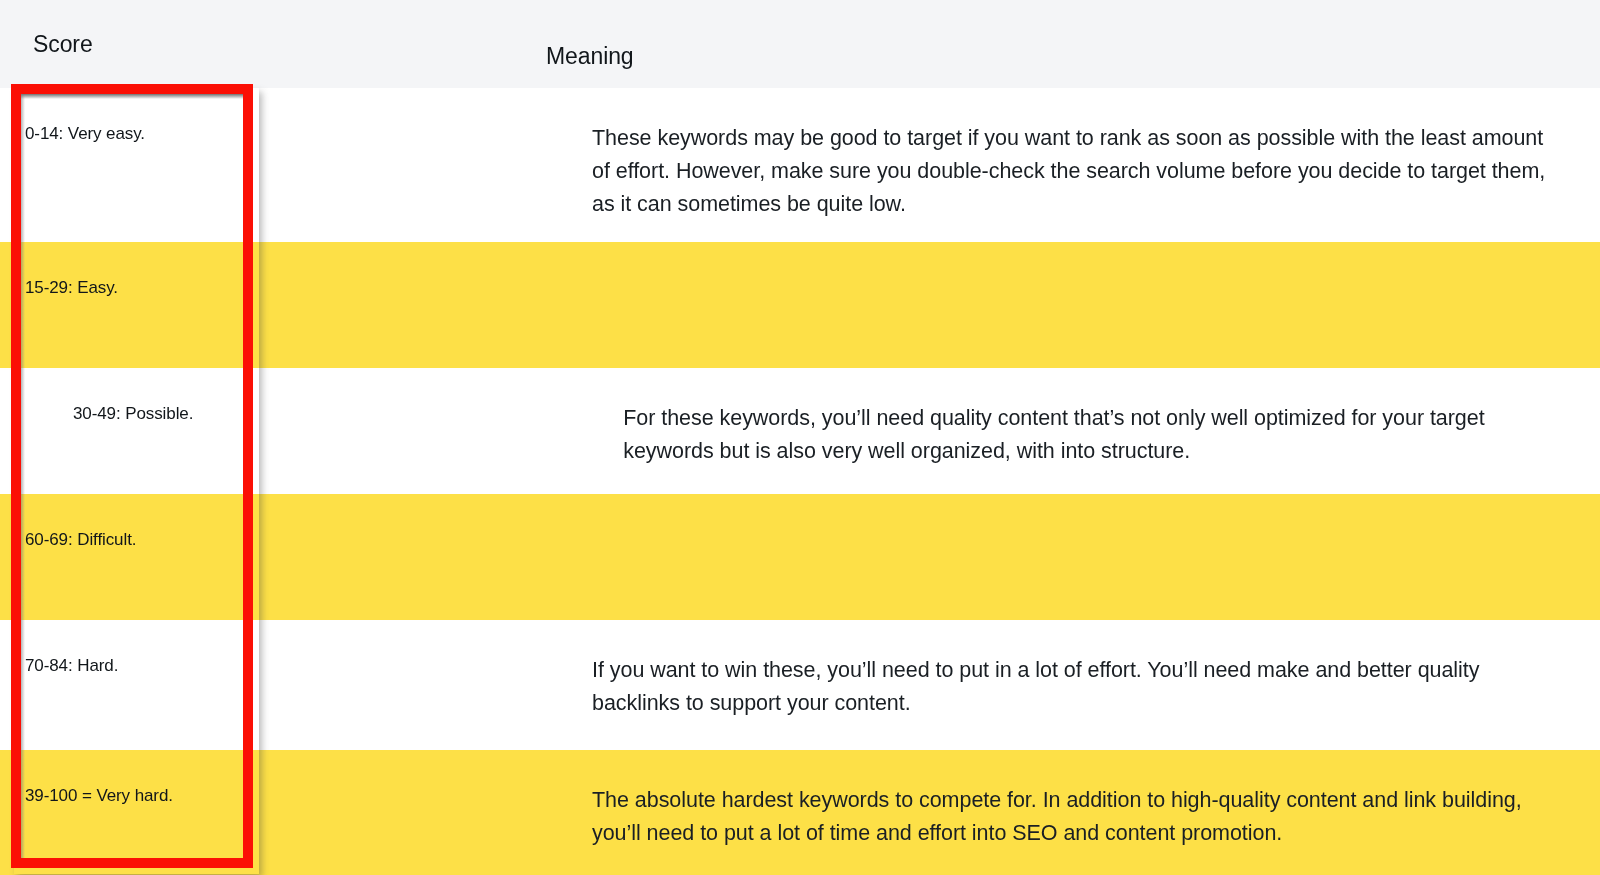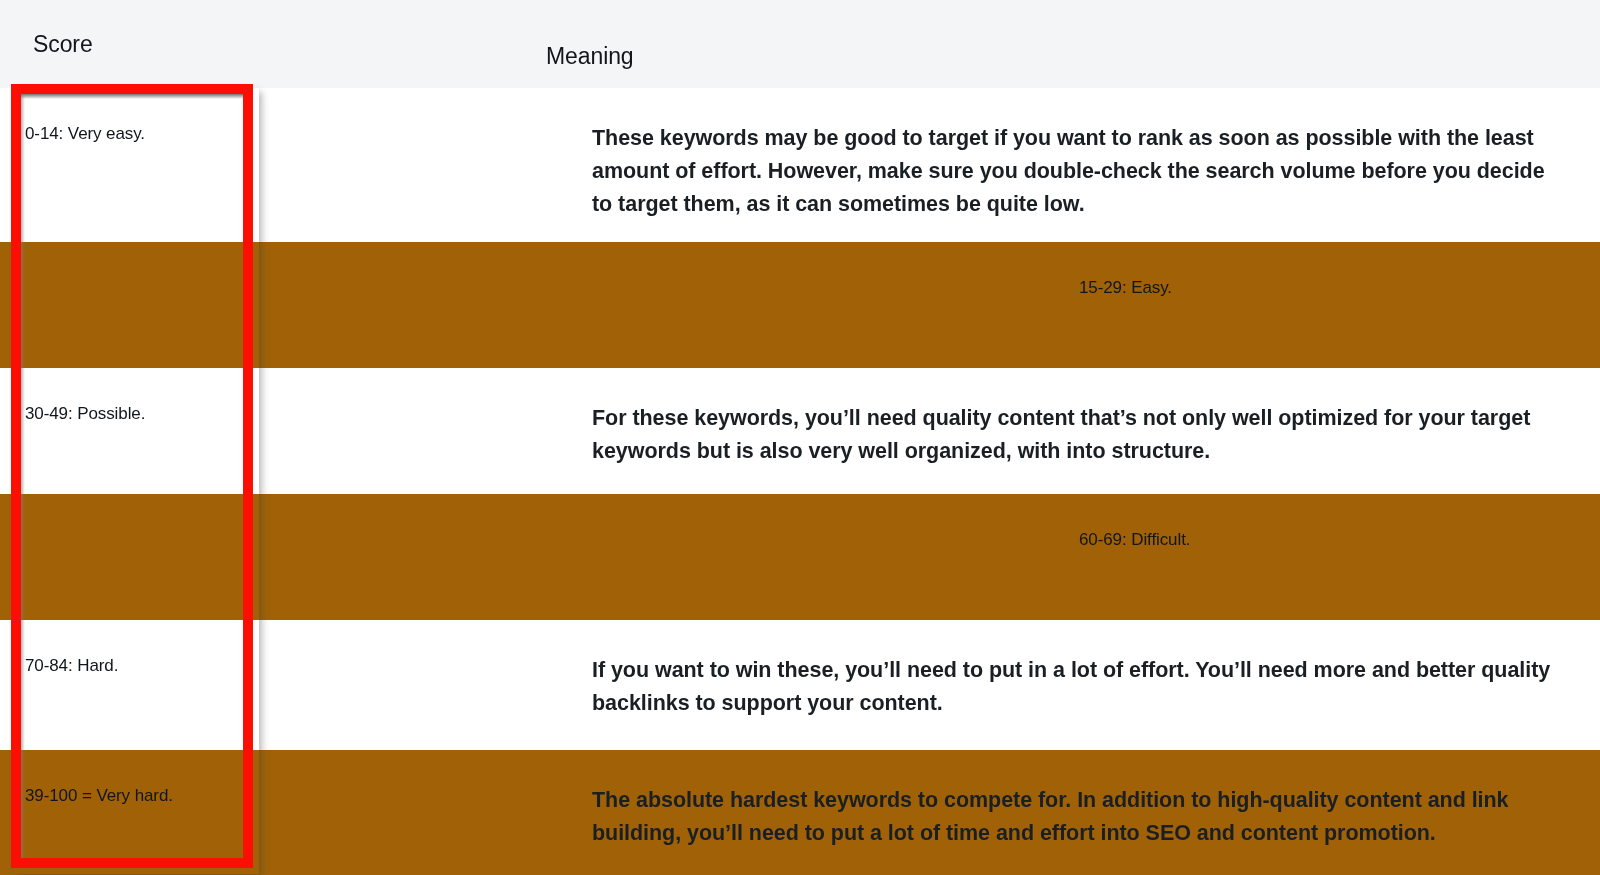--- a/index.html
+++ b/index.html
@@ -49,21 +49,21 @@
   
   .tbody {
     display: block;
   }
   .tr {
     display: flex;
     align-items: flex-start;
     box-sizing: border-box;
   }
   .tr.white { background: #ffffff; }
-  .tr.gray  { background: #a16207; justify-content: flex-end; }
+  .tr.gray  { background: #fde047; }
 
   .td {
     box-sizing: border-box;
   }
   .td.score-col {
     width: 546px;
     padding-left: 25px;
     padding-top: 36px;
     font-size: 17px;
     font-weight: normal;
@@ -74,27 +74,26 @@
   .td.meaning-col {
     width: 1054px;
     padding-left: 46px;
     padding-right: 34px;
     padding-top: 34px;
     font-size: 21.5px;
     line-height: 33px;
     color: #1a1f24;
     box-sizing: border-box;
     letter-spacing: -0.05px;
-    font-weight: bold;
   }
 
   
   .tr.r0 { height: 154px; }
   .tr.r1 { height: 126px; }
-  .tr.r2 { height: 126px; }
+  .tr.r2 { height: 126px; margin-left: 48px; }
   .tr.r3 { height: 126px; }
   .tr.r4 { height: 130px; }
   .tr.r5 { height: 125px; }
 
   
   .red-box {
     position: absolute;
     left: 11px;
     top: 84px;
     width: 242px;
@@ -156,21 +155,21 @@
       <div class="td score-col">30-49: Possible.</div>
       <div class="td meaning-col">For these keywords, you’ll need quality content that’s not only well optimized for your target keywords but is also very well organized, with into structure.</div>
     </div>
 
     <div class="tr gray r3">
       <div class="td score-col">60-69: Difficult.</div>
     </div>
 
     <div class="tr white r4">
       <div class="td score-col">70-84: Hard.</div>
-      <div class="td meaning-col">If you want to win these, you’ll need to put in a lot of effort. You’ll need more and better quality backlinks to support your content.</div>
+      <div class="td meaning-col">If you want to win these, you’ll need to put in a lot of effort. You’ll need make and better quality backlinks to support your content.</div>
     </div>
 
     <div class="tr gray r5">
       <div class="td score-col">39-100 = Very hard.</div>
       <div class="td meaning-col">The absolute hardest keywords to compete for. In addition to high-quality content and link building, you’ll need to put a lot of time and effort into SEO and content promotion.</div>
     </div>
 
   </div>
 
   <div class="red-box-drop"></div>

